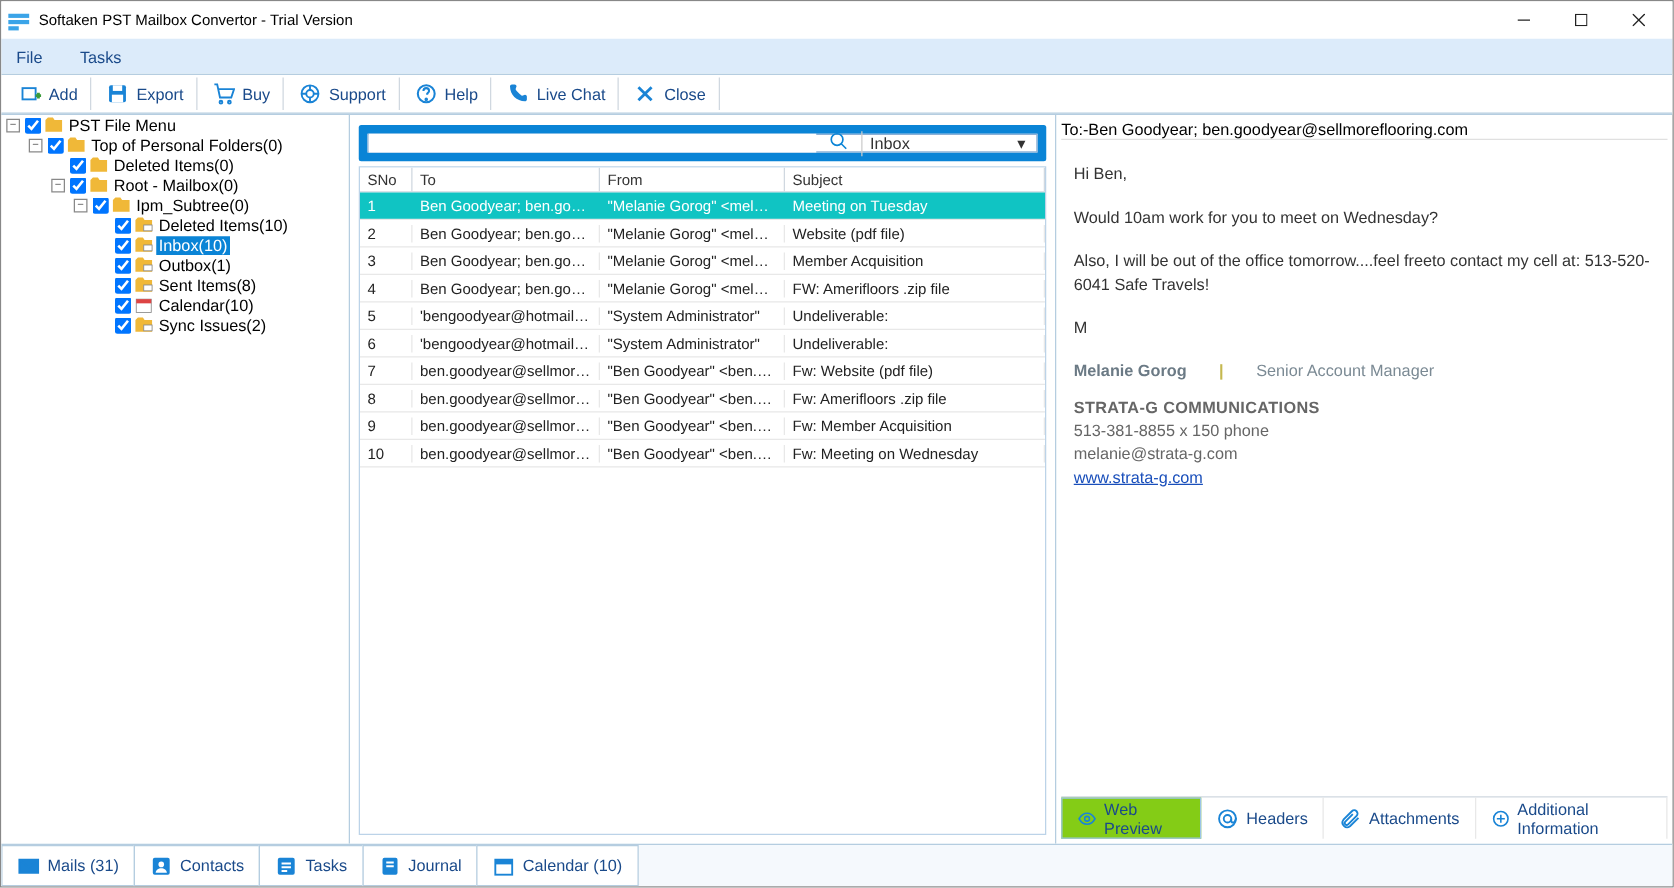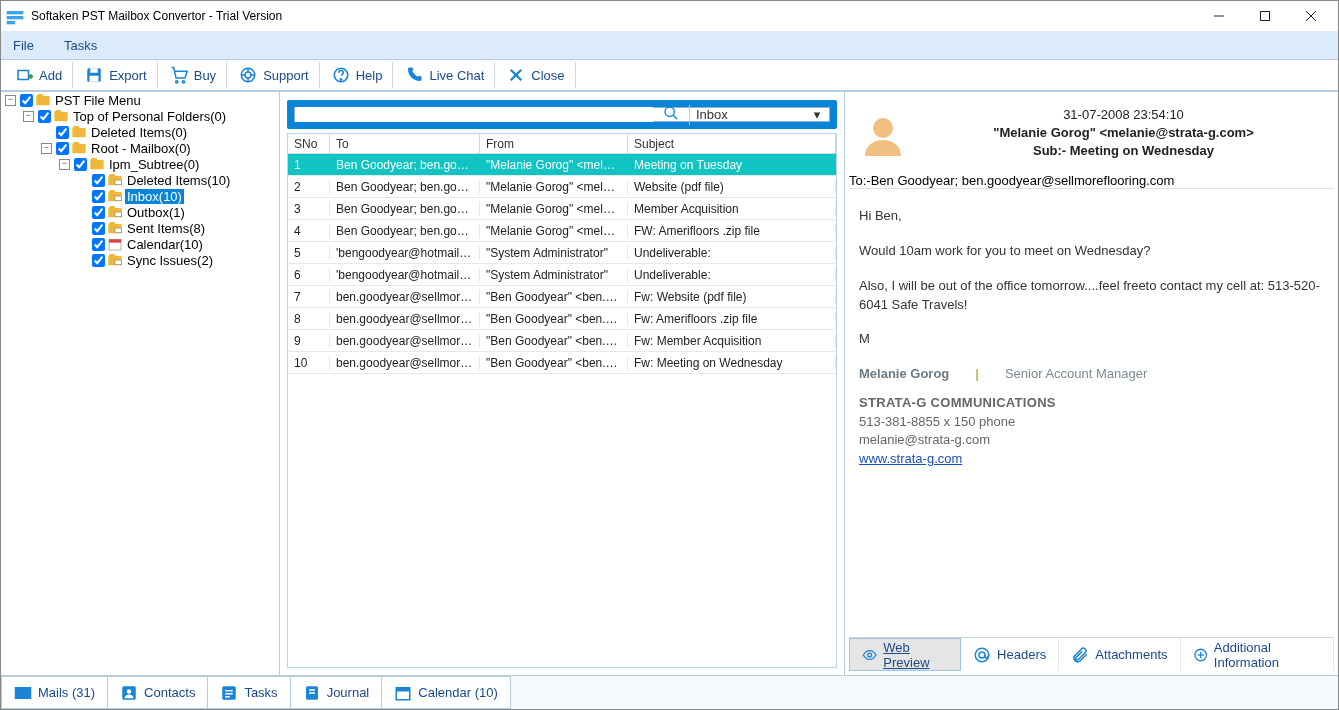--- a/index.html
+++ b/index.html
@@ -46,21 +46,21 @@
 .pbody{flex:1;border-top:1px solid #e0e0e0;padding:18px 10px;overflow:auto;color:#333;line-height:1.45;font-size:14px;}
 .pbody p{margin:0 0 16px 0;}
 .sig1{display:flex;align-items:center;gap:26px;color:#7b8a94;font-size:14px;margin:8px 0 10px 0;}
 .sig1 .name{color:#6b7a85;font-weight:600;}
 .sig1 .bar{color:#c5b84f;font-weight:bold;}
 .sig2{font-size:11px;color:#666;line-height:1.4;}
 .sig2 .company{font-weight:bold;letter-spacing:0.3px;margin-bottom:1px;}
 .sig2 a{color:#1a4fbb;text-decoration:underline;}
 .ptabs{height:34px;border-top:1px solid #d0d8e0;display:flex;align-items:center;background:#fff;margin:0;}
 .ptab{display:flex;align-items:center;gap:6px;padding:4px 12px;color:#1a4a8a;border-right:1px solid #e8e8e8;height:100%;}
-.ptab.active{background:#e5e5e5;border:1px solid #9bc4e8;text-decoration:underline;}
+.ptab.active{background:#84cc16;border:1px solid #9bc4e8;}
 .ptab svg{width:18px;height:18px;stroke:#1a84d6;}
 .footer{height:34px;border-top:1px solid #b5cde0;display:flex;align-items:center;background:#f5f9fd;}
 .footer .ftab{display:flex;align-items:center;gap:6px;padding:4px 12px;color:#1a4a8a;border:1px solid #b5cde0;background:#fff;height:100%;margin-right:-1px;}
 .footer .ftab svg{width:18px;height:18px;fill:#1a84d6;}
 </style>
 </head>
 <body>
 
 <div class="titlebar">
   <svg class="app-icon" viewBox="0 0 24 24">
@@ -329,31 +329,20 @@
             <div class="c-sno">10</div>
             <div class="c-to">ben.goodyear@sellmorefloo...</div>
             <div class="c-from">"Ben Goodyear" &lt;ben.good...</div>
             <div class="c-sub">Fw: Meeting on Wednesday</div>
           </div>
         </div>
     </div>
   </div>
 
   <div class="preview">
-    <div class="phead">
-      <svg class="avatar" viewBox="0 0 24 24" fill="#f0c080">
-          <circle cx="12" cy="8" r="5"></circle>
-          <path d="M3 22c0-5 4-8 9-8s9 3 9 8z"></path>
-        </svg>
-      <div class="meta">
-        <div style="text-align:center">31-07-2008 23:54:10</div>
-        <div style="text-align:center;font-weight:600">"Melanie Gorog" &lt;melanie@strata-g.com&gt;</div>
-        <div style="text-align:center;font-weight:600">Sub:- Meeting on Wednesday</div>
-      </div>
-    </div>
     <div class="toline">To:-Ben Goodyear; ben.goodyear@sellmoreflooring.com</div>
     <div class="pbody">
       <p>Hi Ben,</p>
       <p>Would 10am work for you to meet on Wednesday?</p>
       <p>Also, I will be out of the office tomorrow....feel freeto contact my cell at:  513-520-6041  Safe Travels!</p>
       <p>M</p>
       <div class="sig1">
         <span class="name">Melanie Gorog</span>
         <span class="bar">|</span>
         <span>Senior Account Manager</span>

